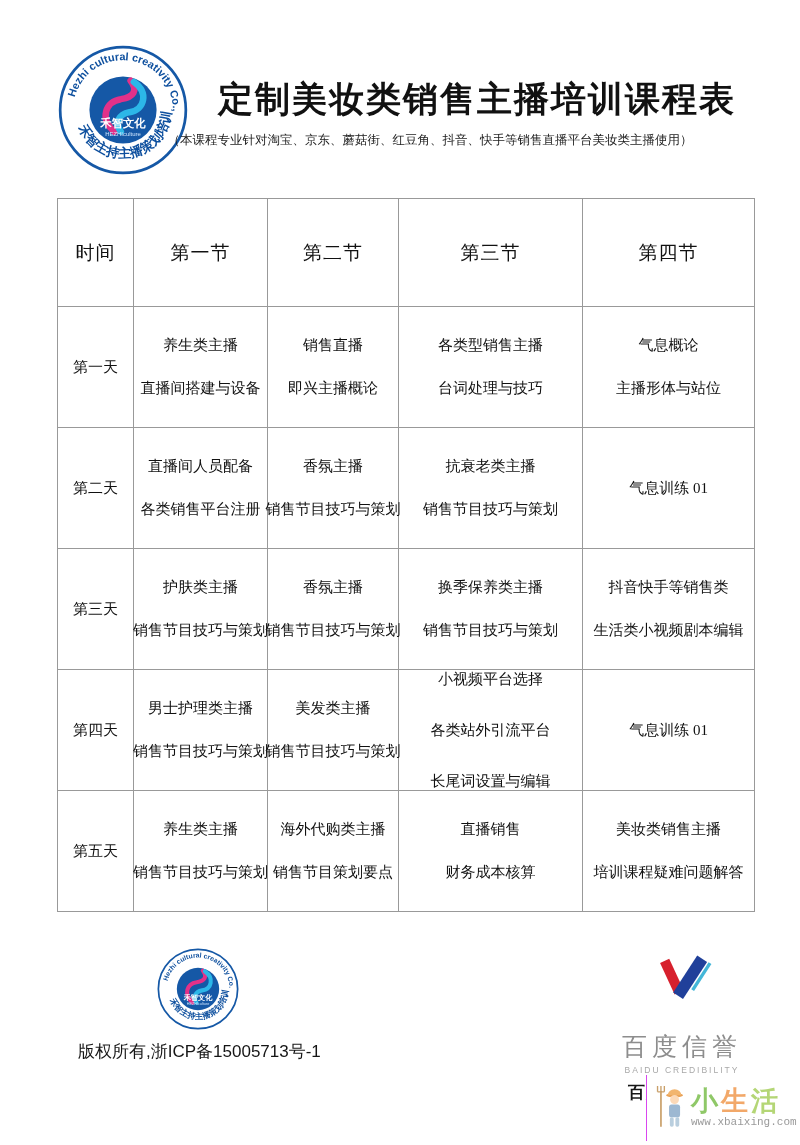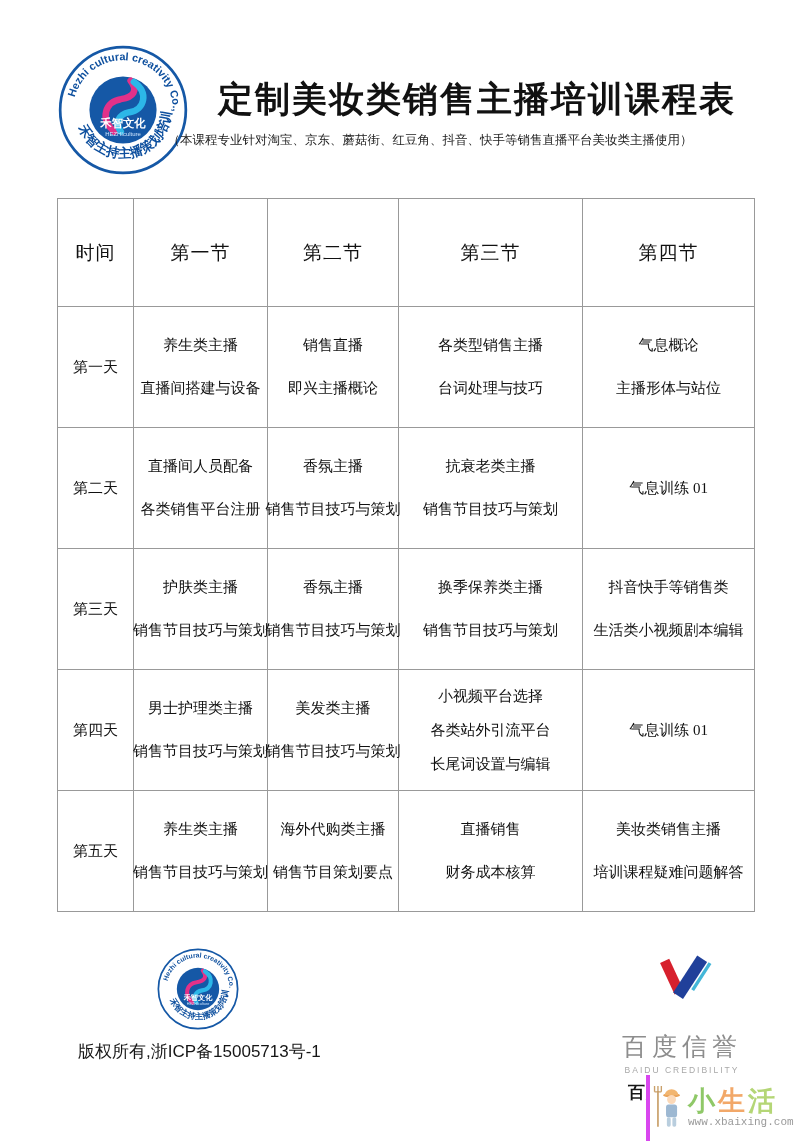--- a/index.html
+++ b/index.html
@@ -24,38 +24,38 @@
   
   .table-wrap{position:absolute;left:57px;top:198px;width:697px;}
   table.course{border-collapse:collapse;table-layout:fixed;width:697px;}
   table.course th,table.course td{border:1px solid var(--border_gray);text-align:center;vertical-align:middle;
     font-weight:normal;padding:0;}
   table.course th{height:108px;font-size:19px;letter-spacing:1px;}
   table.course tbody td{height:121px;font-size:15px;}
   td.day{font-size:16px;}
   td.course-cell .line{line-height:1;padding:0 2px;white-space:nowrap;}
   td.course-cell .stack{display:flex;flex-direction:column;justify-content:center;align-items:center;gap:28px;}
-  td.course-cell .stack.tight{gap:19px;}
+  td.course-cell .stack.tight{gap:36px;}
 
   
   .f-left{position:absolute;left:78px;top:948px;width:240px;text-align:center;}
   .f-left .footer-logo{width:82px;height:82px;}
   .copyright{margin-top:6px;font-family:"Liberation Sans","DejaVu Sans",sans-serif;font-size:17px;color:#151515;white-space:nowrap;}
   .f-mid{position:absolute;left:342px;top:936px;width:226px;text-align:center;}
   .f-mid .badge{width:94px;height:96px;}
   .police-text{margin-top:2px;font-family:"Liberation Sans","DejaVu Sans",sans-serif;font-weight:bold;font-size:16.5px;white-space:nowrap;}
   .f-right{position:absolute;left:582px;top:952px;width:200px;text-align:center;font-family:"Liberation Sans","DejaVu Sans",sans-serif;}
   .f-right .baidu-v{width:78px;height:56px;}
   .baidu-name{font-size:25px;letter-spacing:5px;color:var(--text_gray);margin-top:18px;}
   .baidu-en{font-size:8.5px;letter-spacing:2px;color:#a8a8a8;margin-top:2px;}
   .baidu-cert{font-size:17px;font-weight:bold;color:#151515;margin-top:6px;letter-spacing:1px;white-space:nowrap;}
 
   
   .watermark{position:absolute;right:2px;bottom:4px;width:152px;height:66px;
-    border-left:4px solid #d946ef;display:flex;align-items:center;padding-left:2px;background:#fff;}
+    border-left:1px solid #d946ef;display:flex;align-items:center;padding-left:8px;background:#fff;}
   .wm-char{width:34px;height:58px;flex:0 0 auto;}
   .wm-text{display:flex;flex-direction:column;align-items:flex-start;margin-left:2px;}
   .wm-title{font-size:27px;font-weight:bold;letter-spacing:3px;line-height:1;opacity:.85;}
   .wm-title .g{color:var(--wm_green);} .wm-title .o{color:var(--wm_orange);} .wm-title .lg{color:var(--wm_lightgreen);}
   .wm-url{font-family:"Liberation Mono","DejaVu Sans Mono",monospace;font-size:11px;color:var(--wm_url);margin-top:1px;}
 
   .seal-ring-text{fill:#0d4f9e;font-size:10px;font-weight:bold;font-family:"Liberation Sans","DejaVu Sans",sans-serif;}
   .seal-cn{fill:#ffffff;font-size:10.5px;font-weight:bold;}
   .seal-en{fill:#cfe6ff;font-size:5.5px;font-family:"Liberation Sans","DejaVu Sans",sans-serif;}
 </style>

